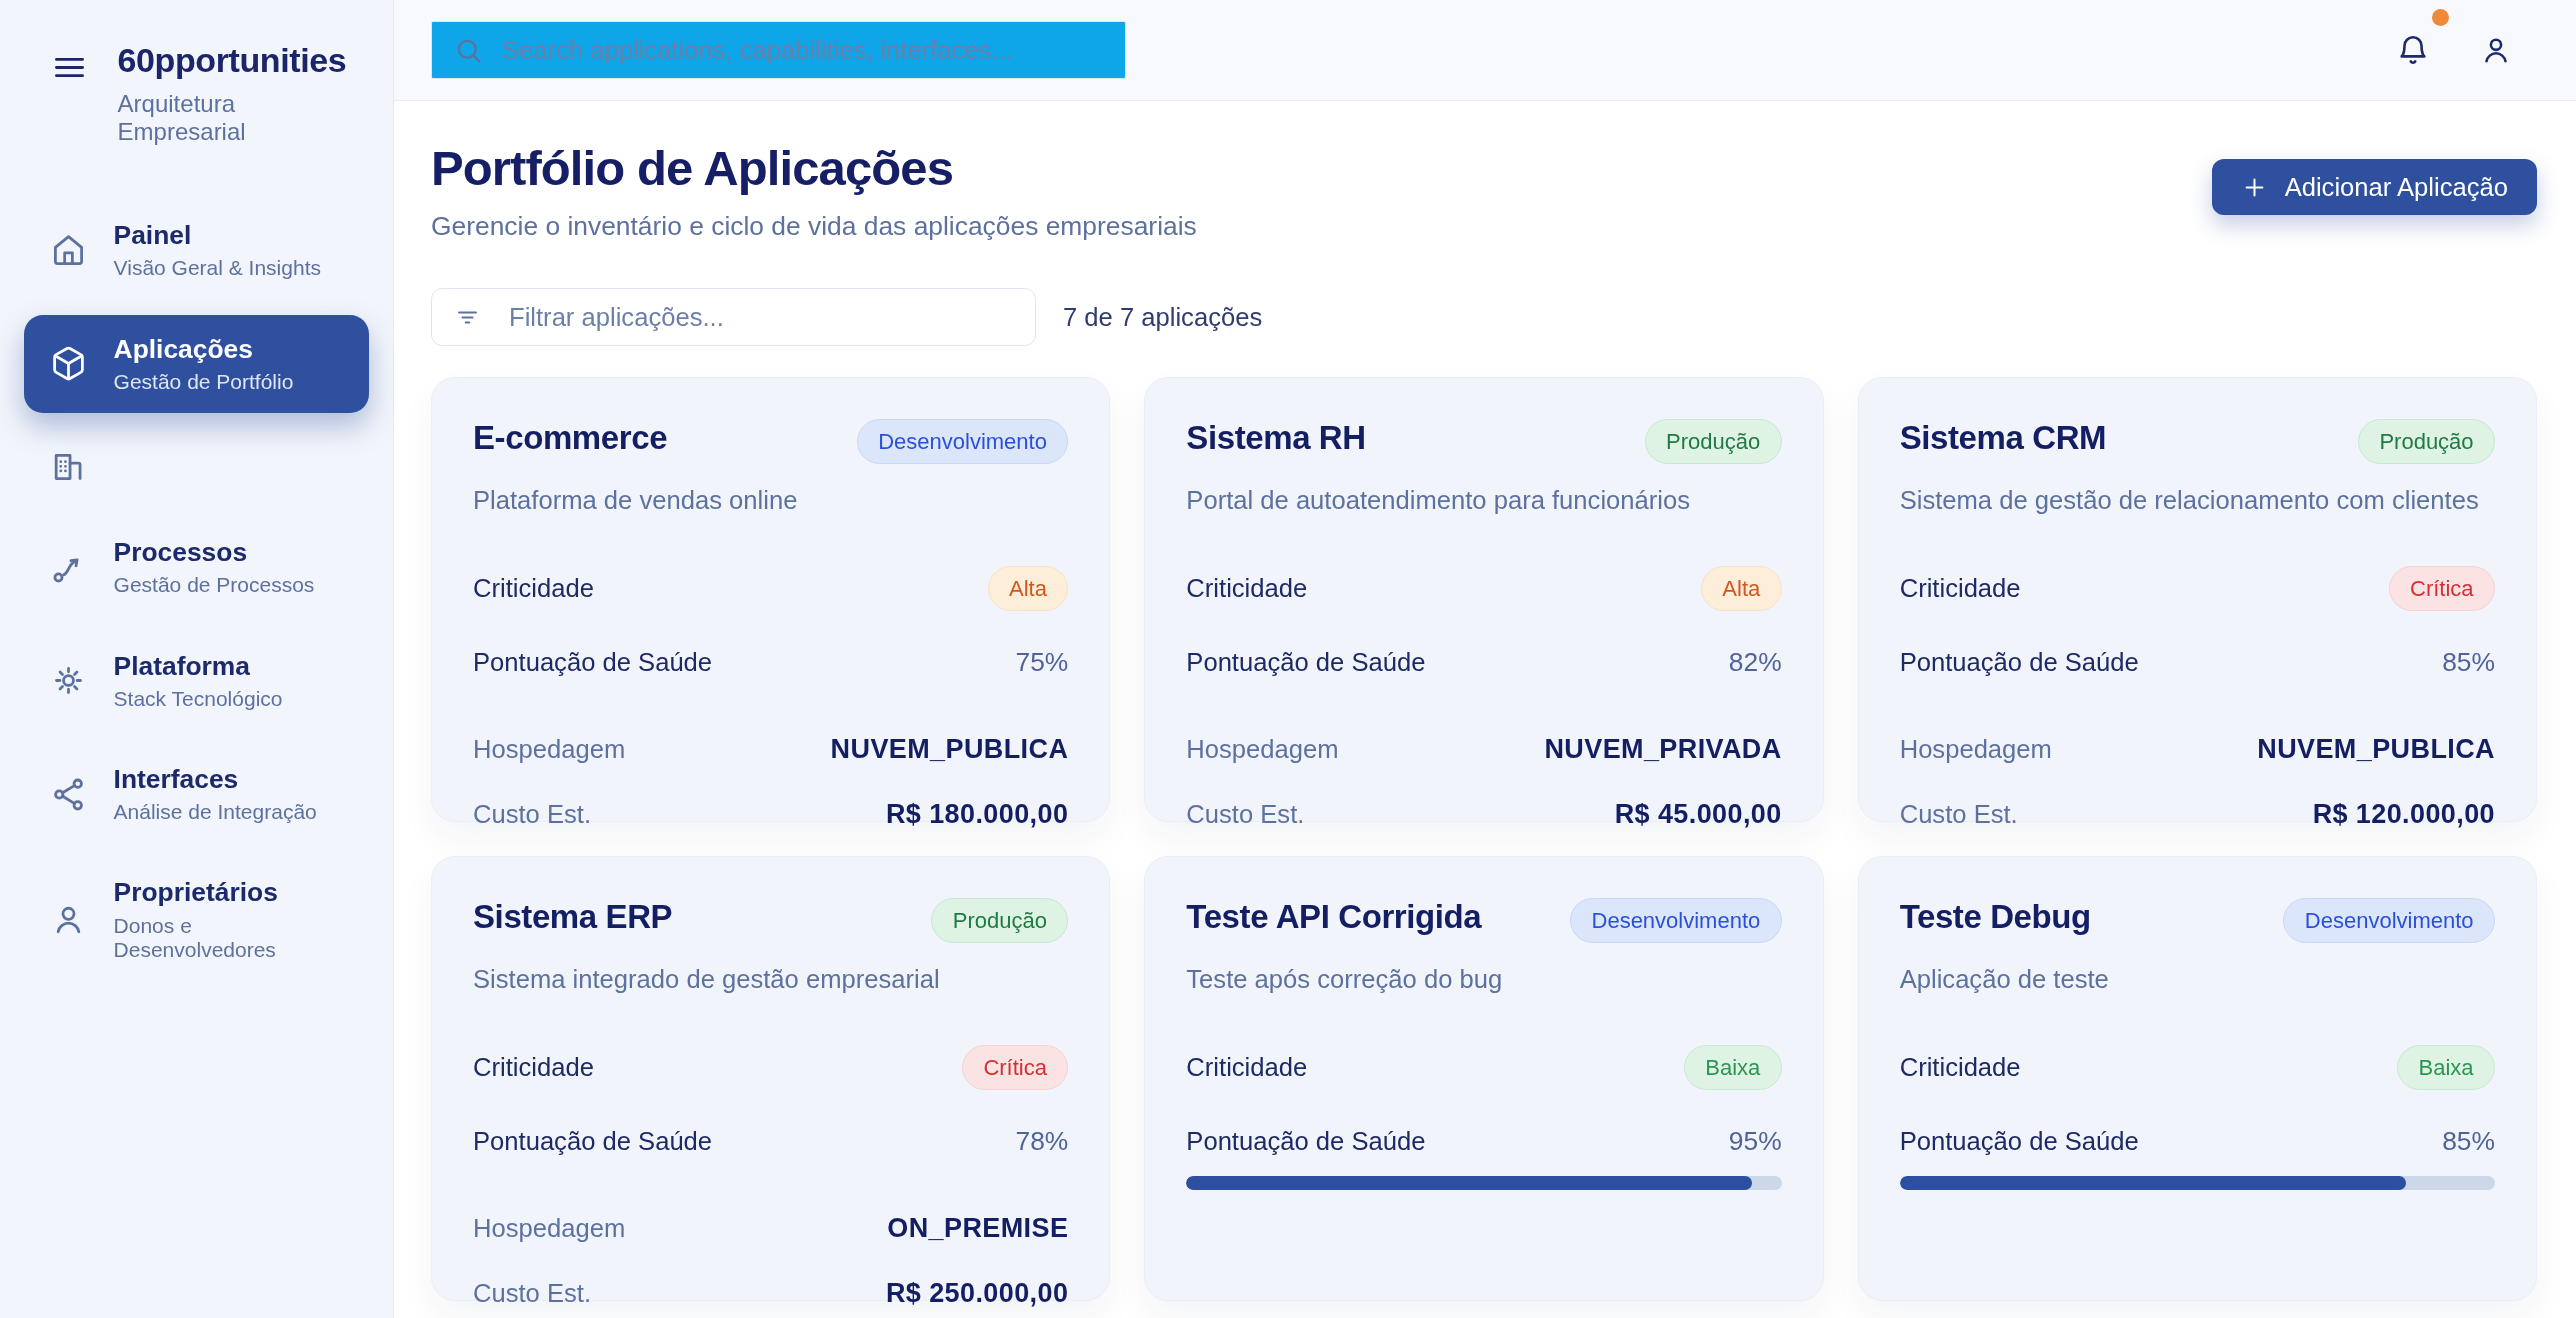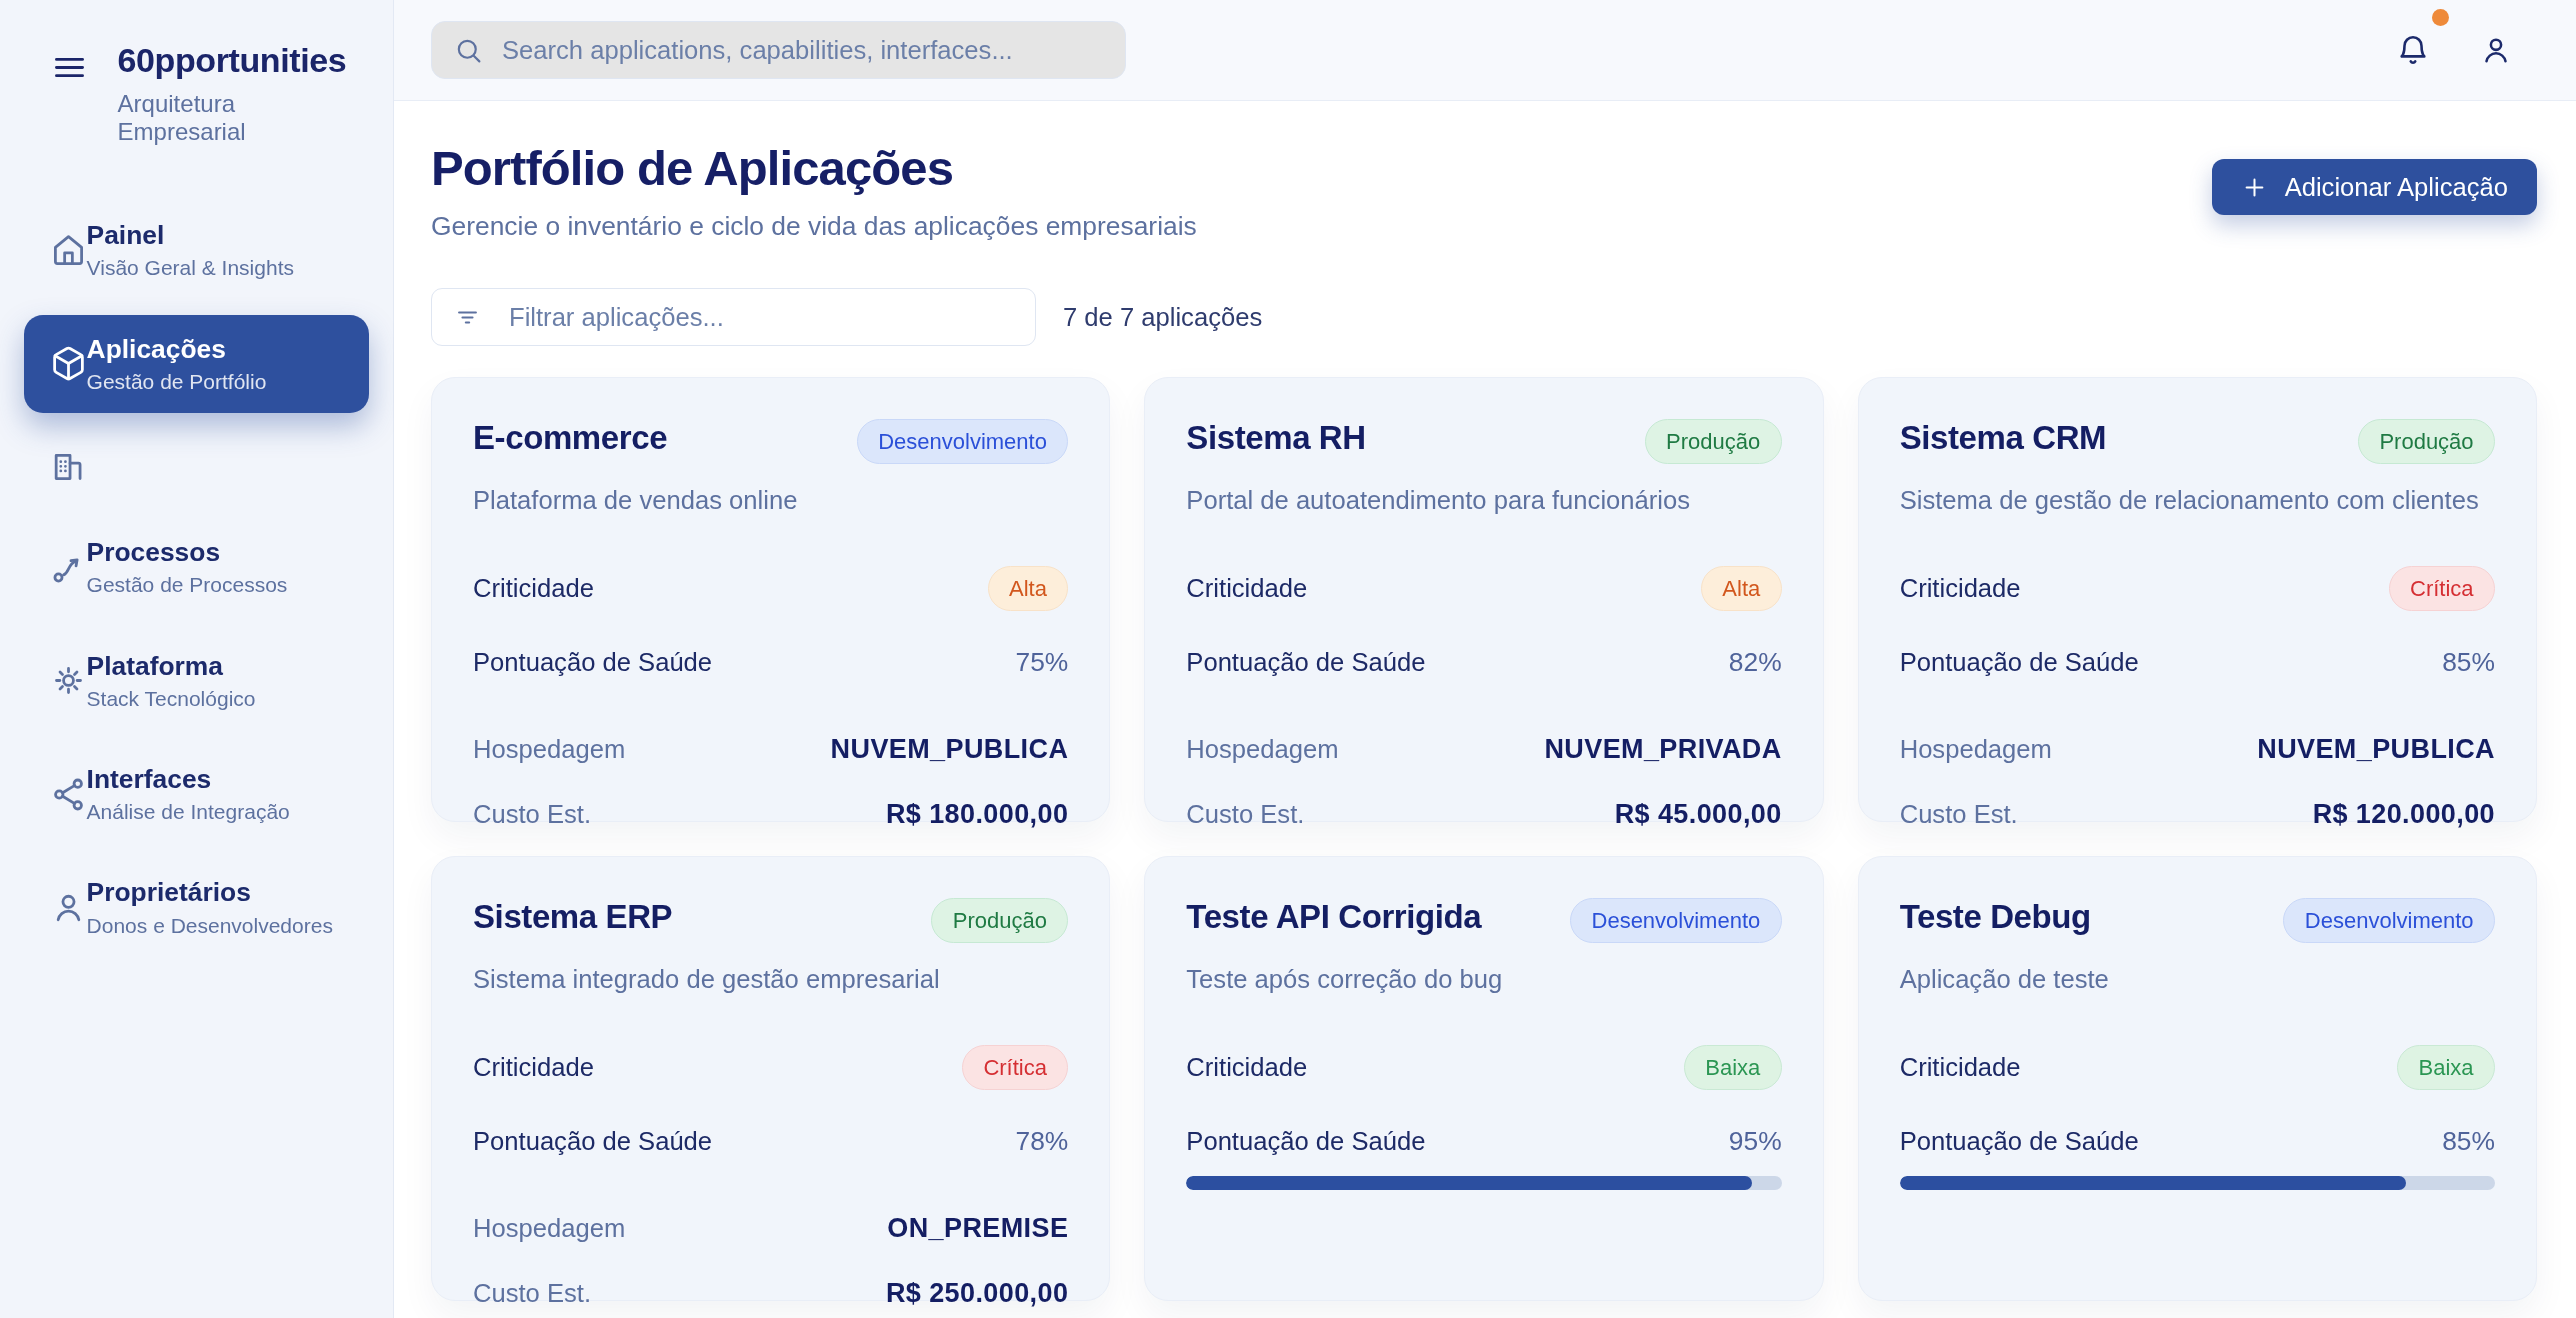--- a/index.html
+++ b/index.html
@@ -18,42 +18,42 @@
     padding:41px 24px 0 24px;
   }
   .brand { display:flex; align-items:flex-start; gap:29px; padding-left:25.6px; }
   .menu-btn { margin-top:6.8px; color:#1b2569; cursor:pointer; }
   .menu-btn svg { width:39px; height:39px; display:block; }
   .brand-title { font-size:34px; font-weight:700; color:#1b2569; letter-spacing:-0.4px; }
   .brand-sub { font-size:24px; color:#5d719f; margin-top:10.2px; }
 
   .nav { margin-top:55px; display:flex; flex-direction:column; gap:15.3px; }
   .nav-item {
-    display:flex; align-items:center; 
+    display:flex; align-items:center; gap:27px;
     padding:19px 25.6px; border-radius:19px; cursor:pointer;
   }
   .nav-item .nav-icon { color:#5d719f; flex:0 0 auto; }
   .nav-item .nav-icon svg { width:37px; height:37px; display:block; }
   .nav-label { display:block; font-size:26.4px; font-weight:600; color:#1c2a6b; }
   .nav-sub { display:block; font-size:21px; color:#5d719f; margin-top:5.1px; }
   .nav-item.active { background:#2e509e; box-shadow:0 13.6px 29px rgba(46,80,158,.35); }
   .nav-item.active .nav-icon { color:#ffffff; }
   .nav-item.active .nav-label { color:#ffffff; }
   .nav-item.active .nav-sub { color:rgba(255,255,255,.85); }
 
   
   .main { flex:1; display:flex; flex-direction:column; height:100%; min-width:0; }
   .topbar {
     height:101px; min-height:101px; background:#f7f9fd;
     border-bottom:1.7px solid #e8edf6;
     display:flex; align-items:center; padding:0 63px 0 37px;
   }
   .search-box {
-    width:695px; height:58px; background:#e5e5e5;
-    border:1.7px solid #dfe6f2; border-radius:14px;
+    width:695px; height:58px; background:#0ea5e9;
+    border:1.7px solid #dfe6f2; border-radius:2px;
     display:flex; align-items:center; gap:17px; padding:4px 22px;
   }
   .search-box .s-icon { color:#5d719f; }
   .search-box svg { width:29px; height:29px; display:block; }
   .search-box input {
     flex:1; border:none; outline:none; background:transparent;
     font-family:"Liberation Sans", sans-serif;
     font-size:25.6px; color:#33406f;
   }
   .search-box input::placeholder { color:#6b7fa8; }

